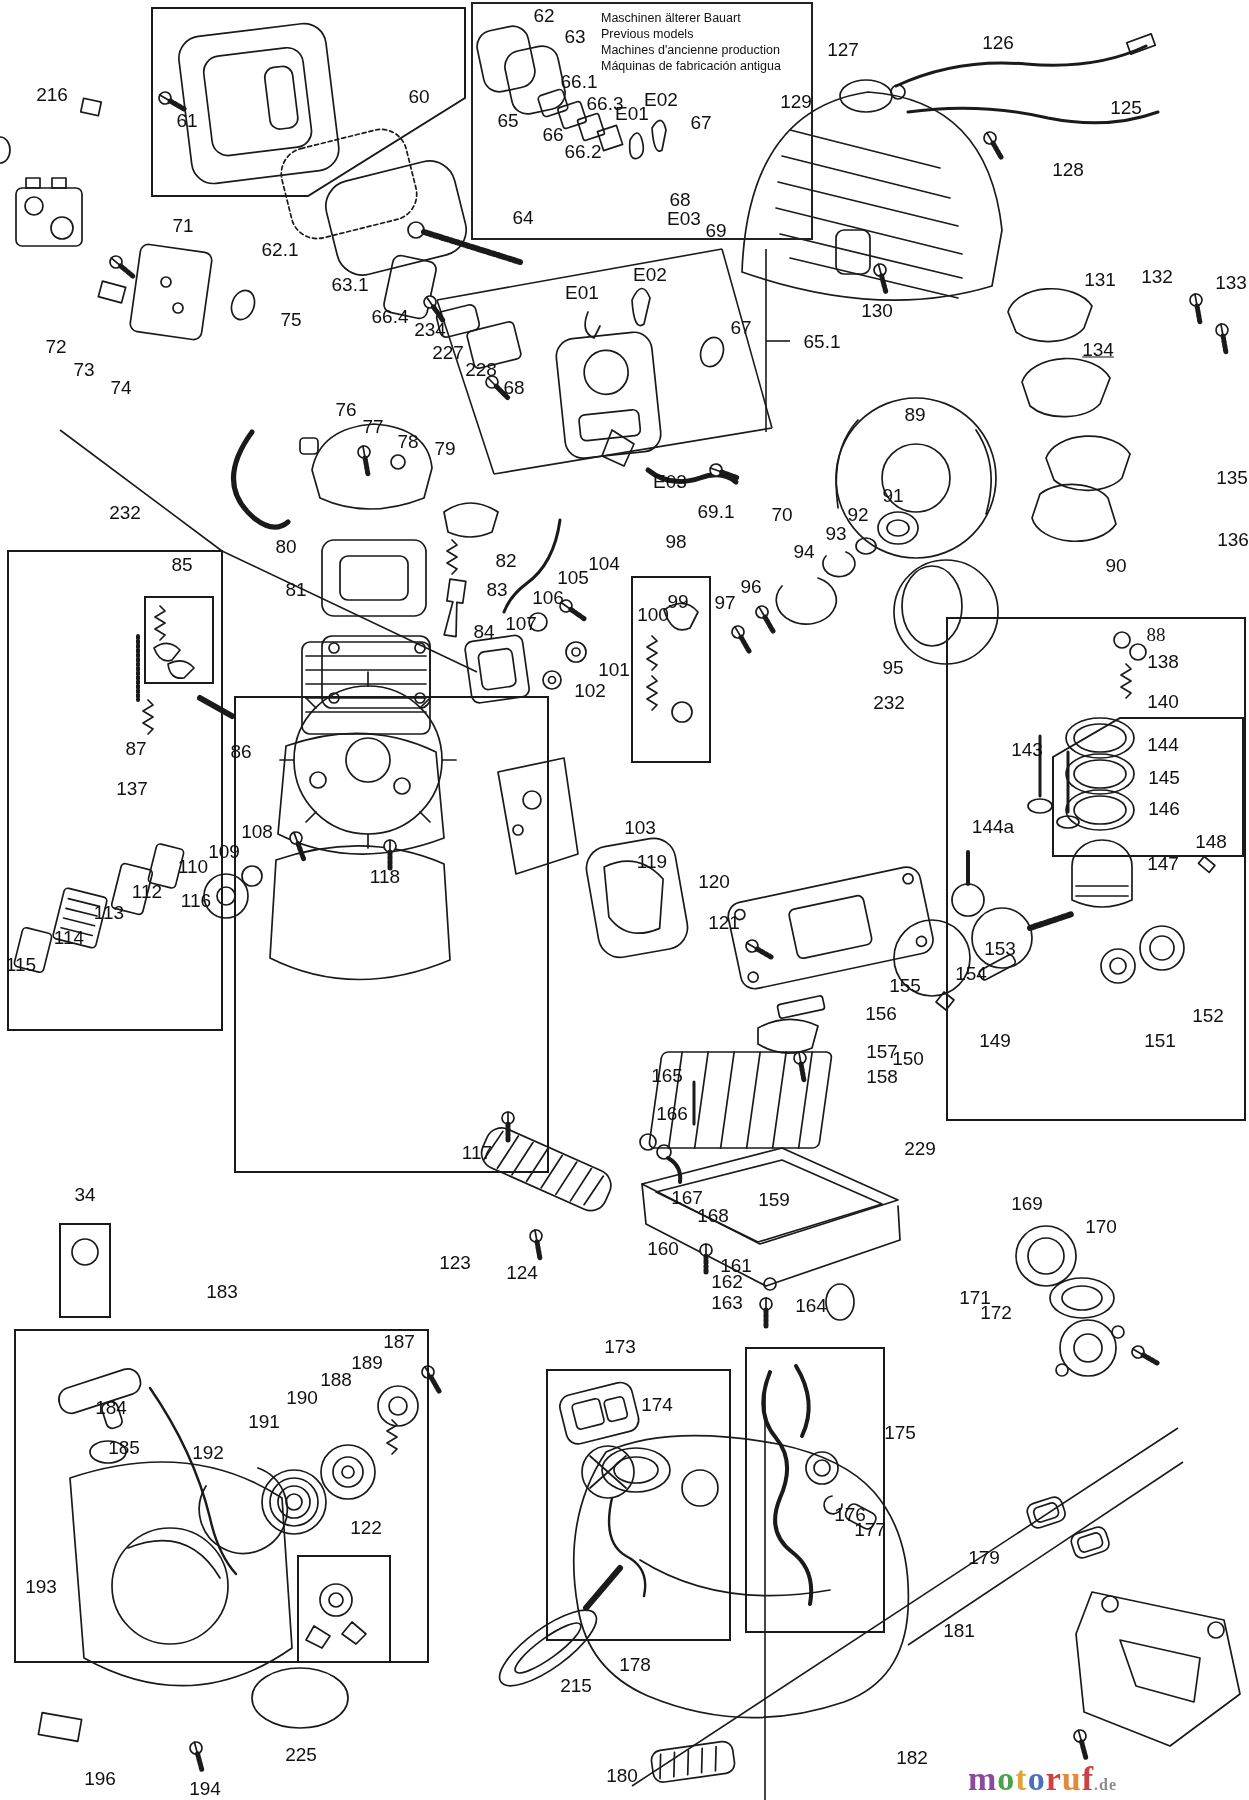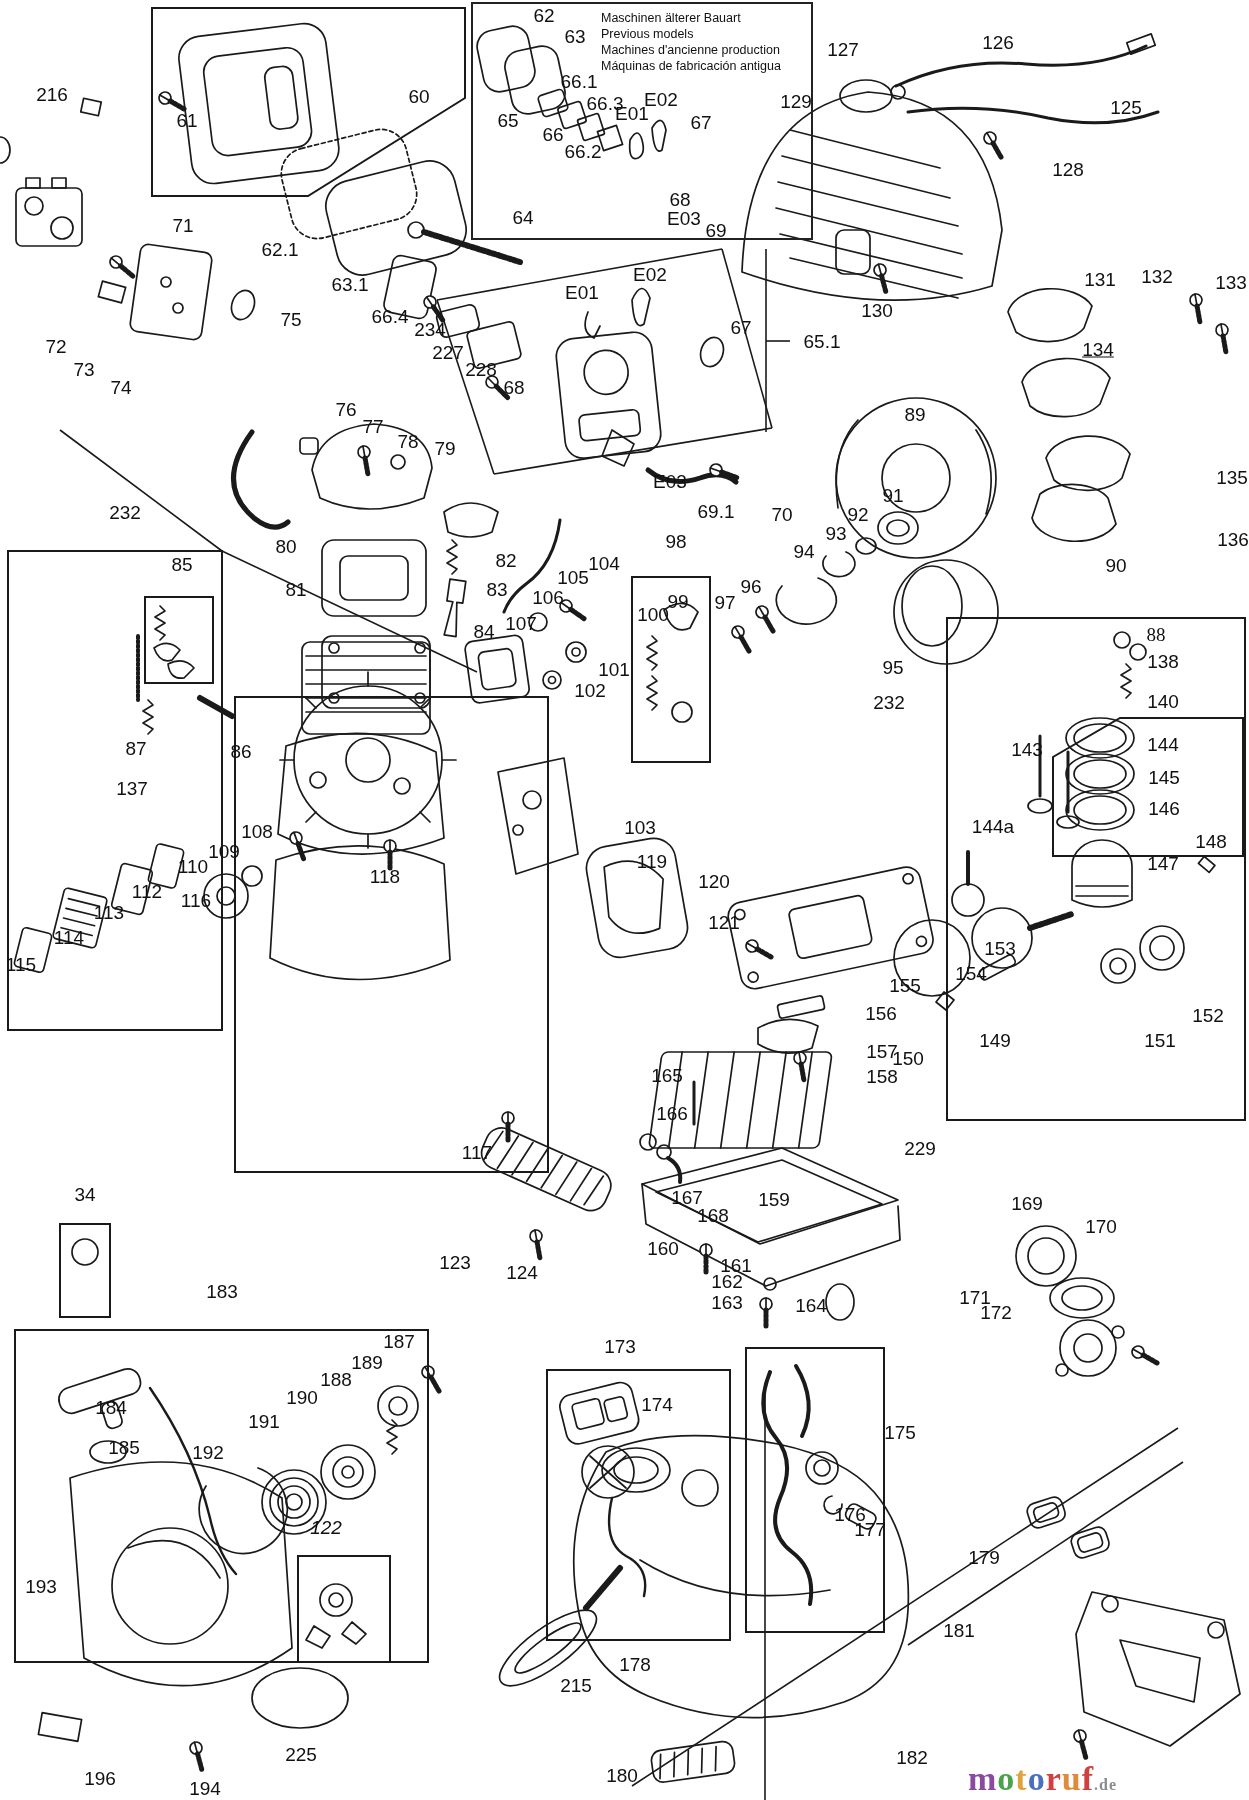--- a/index.html
+++ b/index.html
@@ -524,21 +524,21 @@
       <div class="part-label" style="left: 222px; top: 1291px;">183</div>
       <div class="part-label" style="left: 111px; top: 1407px;">184</div>
       <div class="part-label" style="left: 124px; top: 1447px;">185</div>
       <div class="part-label" style="left: 399px; top: 1341px;">187</div>
       <div class="part-label" style="left: 336px; top: 1379px;">188</div>
       <div class="part-label" style="left: 367px; top: 1362px;">189</div>
       <div class="part-label" style="left: 302px; top: 1397px;">190</div>
       <div class="part-label" style="left: 264px; top: 1421px;">191</div>
       <div class="part-label" style="left: 208px; top: 1452px;">192</div>
       <div class="part-label" style="left: 41px; top: 1586px;">193</div>
-      <div class="part-label" style="left: 326px; top: 1527px; font-style: italic;">122</div>
+      <div class="part-label" style="left: 366px; top: 1527px;">122</div>
       <div class="part-label" style="left: 100px; top: 1778px;">196</div>
       <div class="part-label" style="left: 205px; top: 1788px;">194</div>
       <div class="part-label" style="left: 301px; top: 1754px;">225</div>
       <div class="part-label" style="left: 576px; top: 1685px;">215</div>
       <div class="part-label" style="left: 620px; top: 1346px;">173</div>
       <div class="part-label" style="left: 657px; top: 1404px;">174</div>
       <div class="part-label" style="left: 900px; top: 1432px;">175</div>
       <div class="part-label" style="left: 850px; top: 1514px;">176</div>
       <div class="part-label" style="left: 870px; top: 1529px;">177</div>
       <div class="part-label" style="left: 635px; top: 1664px;">178</div>

